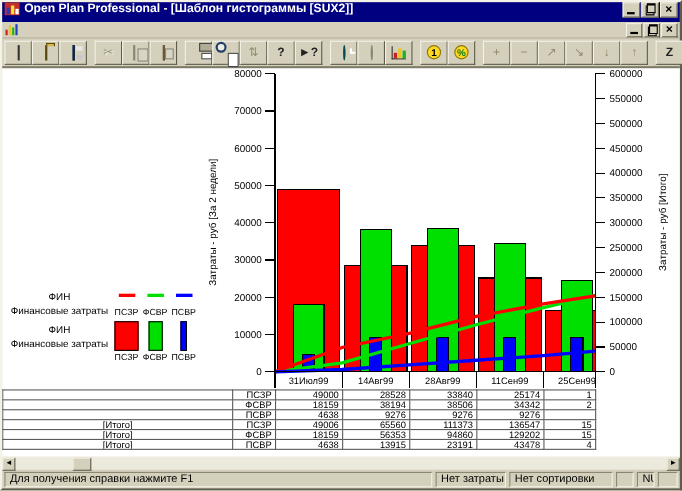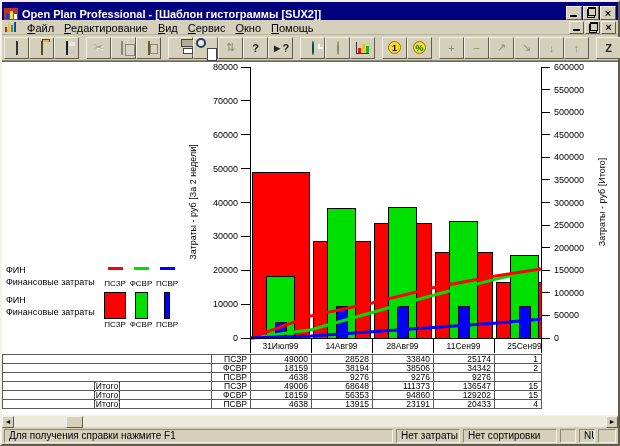--- a/index.html
+++ b/index.html
@@ -1,21 +1,21 @@
 <!DOCTYPE html>
 <html><head>
 <meta charset="utf-8">
 <style>
   html,body{margin:0;padding:0;background:#d4d0bc;width:620px;height:446px;overflow:hidden;
     font-family:"Liberation Sans",sans-serif;-webkit-font-smoothing:none;}
   *{box-sizing:border-box;}
   .window{width:620px;height:446px;background:#d4d0bc;border:2px solid;
     border-color:#f4f1e6 #5f5c4c #5f5c4c #f4f1e6;display:flex;flex-direction:column;}
   
-  .titlebar{height:18px;background:#000080;display:flex;align-items:flex-end;padding:0 2px;flex:none;}
+  .titlebar{height:18px;background:#000080;display:flex;align-items:flex-start;padding:0 2px;flex:none;}
   .titlebar .title{color:#fff;font-size:11px;font-weight:bold;margin-left:4px;flex:1;
     white-space:nowrap;overflow:hidden;}
   .appicon{width:14px;height:12px;flex:none;}
   .winbtn{width:16px;height:14px;background:#d4d0bc;border:1px solid;
     border-color:#f4f1e6 #5f5c4c #5f5c4c #f4f1e6;margin-left:1px;flex:none;
     display:flex;align-items:center;justify-content:center;position:relative;font-size:9px;line-height:9px;}
   .winbtn.small{width:15px;height:13px;}
   .glyph-min{position:absolute;left:3px;bottom:2px;width:7px;height:2px;background:#000;}
   .glyph-rest{position:absolute;left:4px;top:2px;width:7px;height:7px;}
   .glyph-rest:before{content:"";position:absolute;right:0;top:0;width:6px;height:6px;border:1px solid #000;border-top-width:2px;background:#d4d0bc;}
@@ -60,21 +60,21 @@
   .sh-circle-grey{width:13px;height:13px;border-radius:50%;background:#b4b19c;border:1px solid #8a8772;}
   .sh-bars{width:13px;height:12px;display:flex;align-items:flex-end;gap:1px;border-left:1px solid #333;border-bottom:1px solid #333;padding-left:1px;}
   .sh-bars i{display:block;width:3px;}
   .sh-circle{width:13px;height:13px;border-radius:50%;background:#ffd820;border:1px solid #887708;
     display:flex;align-items:center;justify-content:center;font-size:9px;font-weight:bold;color:#000;}
   
   .client{flex:1;background:#fff;position:relative;overflow:hidden;border-top:1px solid #6f6c5a;}
   #chart-svg{position:absolute;left:0;top:0;}
   #chart-svg text{font-family:"Liberation Sans",sans-serif;fill:#000;}
   .legend{position:absolute;left:4px;top:200px;width:210px;}
-  .legend-group{display:flex;margin-bottom:4px;}
+  .legend-group{display:flex;margin-bottom:4px;text-align:center;}
   .lg-heads{width:96px;font-size:9px;line-height:12px;padding-top:2px;}
   .lg-entries{display:flex;align-items:flex-end;}
   .lg-entry{width:26px;display:flex;flex-direction:column;align-items:center;}
   .lg-line{width:15px;height:3px;margin-bottom:9px;}
   .lg-bar{border:1px solid #000;height:27px;margin-bottom:1px;}
   .lg-label{font-size:8px;line-height:9px;}
   
   #grid{position:absolute;left:0;top:292px;border-collapse:collapse;table-layout:fixed;
     font-size:8.5px;color:#000;background:#fff;}
   #grid td{border:1px solid #5a5a5a;height:8px;line-height:8px;padding:0 3px;overflow:hidden;white-space:nowrap;}
@@ -117,21 +117,20 @@
       </span>
   </div>
 
   <div class="menubar">
     <span class="childicon">
       <i style="height:5px;background:#d02020"></i>
         <i style="height:9px;background:#e8c820"></i>
         <i style="height:7px;background:#20b020"></i>
         <i style="height:10px;background:#2040c0"></i>
     </span>
-    <span id="menu-items"><span class="menu-item">Файл</span><span class="menu-item">Редактирование</span><span class="menu-item">Вид</span><span class="menu-item">Сервис</span><span class="menu-item">Окно</span><span class="menu-item">Помощь</span></span>
     <span class="spacer"></span>
     <span class="winbtn small">
         <i class="glyph-min"></i>
       </span>
     <span class="winbtn small">
         <i class="glyph-rest"></i>
       </span>
     <span class="winbtn small">
         <span class="glyph-close">×</span>
       </span>
@@ -398,41 +397,41 @@
             <td class="num">4638</td>
             <td class="num">9276</td>
             <td class="num">9276</td>
             <td class="num">9276</td>
             <td class="num"></td>
           </tr>
           <tr>
             <td class="group">[Итого]</td>
             <td class="hdr">ПСЗР</td>
             <td class="num">49006</td>
-            <td class="num">68648</td>
+            <td class="num">65560</td>
             <td class="num">111373</td>
             <td class="num">136547</td>
             <td class="num">15</td>
           </tr>
           <tr>
             <td class="group">[Итого]</td>
             <td class="hdr">ФСВР</td>
             <td class="num">18159</td>
             <td class="num">56353</td>
             <td class="num">94860</td>
             <td class="num">129202</td>
             <td class="num">15</td>
           </tr>
           <tr>
             <td class="group">[Итого]</td>
             <td class="hdr">ПСВР</td>
             <td class="num">4638</td>
             <td class="num">13915</td>
             <td class="num">23191</td>
-            <td class="num">20433</td>
+            <td class="num">43478</td>
             <td class="num">4</td>
           </tr>
         </tbody>
       </table>
   </div>
 
   <div class="hscroll">
     <span class="sarrow">◄</span>
     <span class="strack">
         <span class="sthumb"></span>

